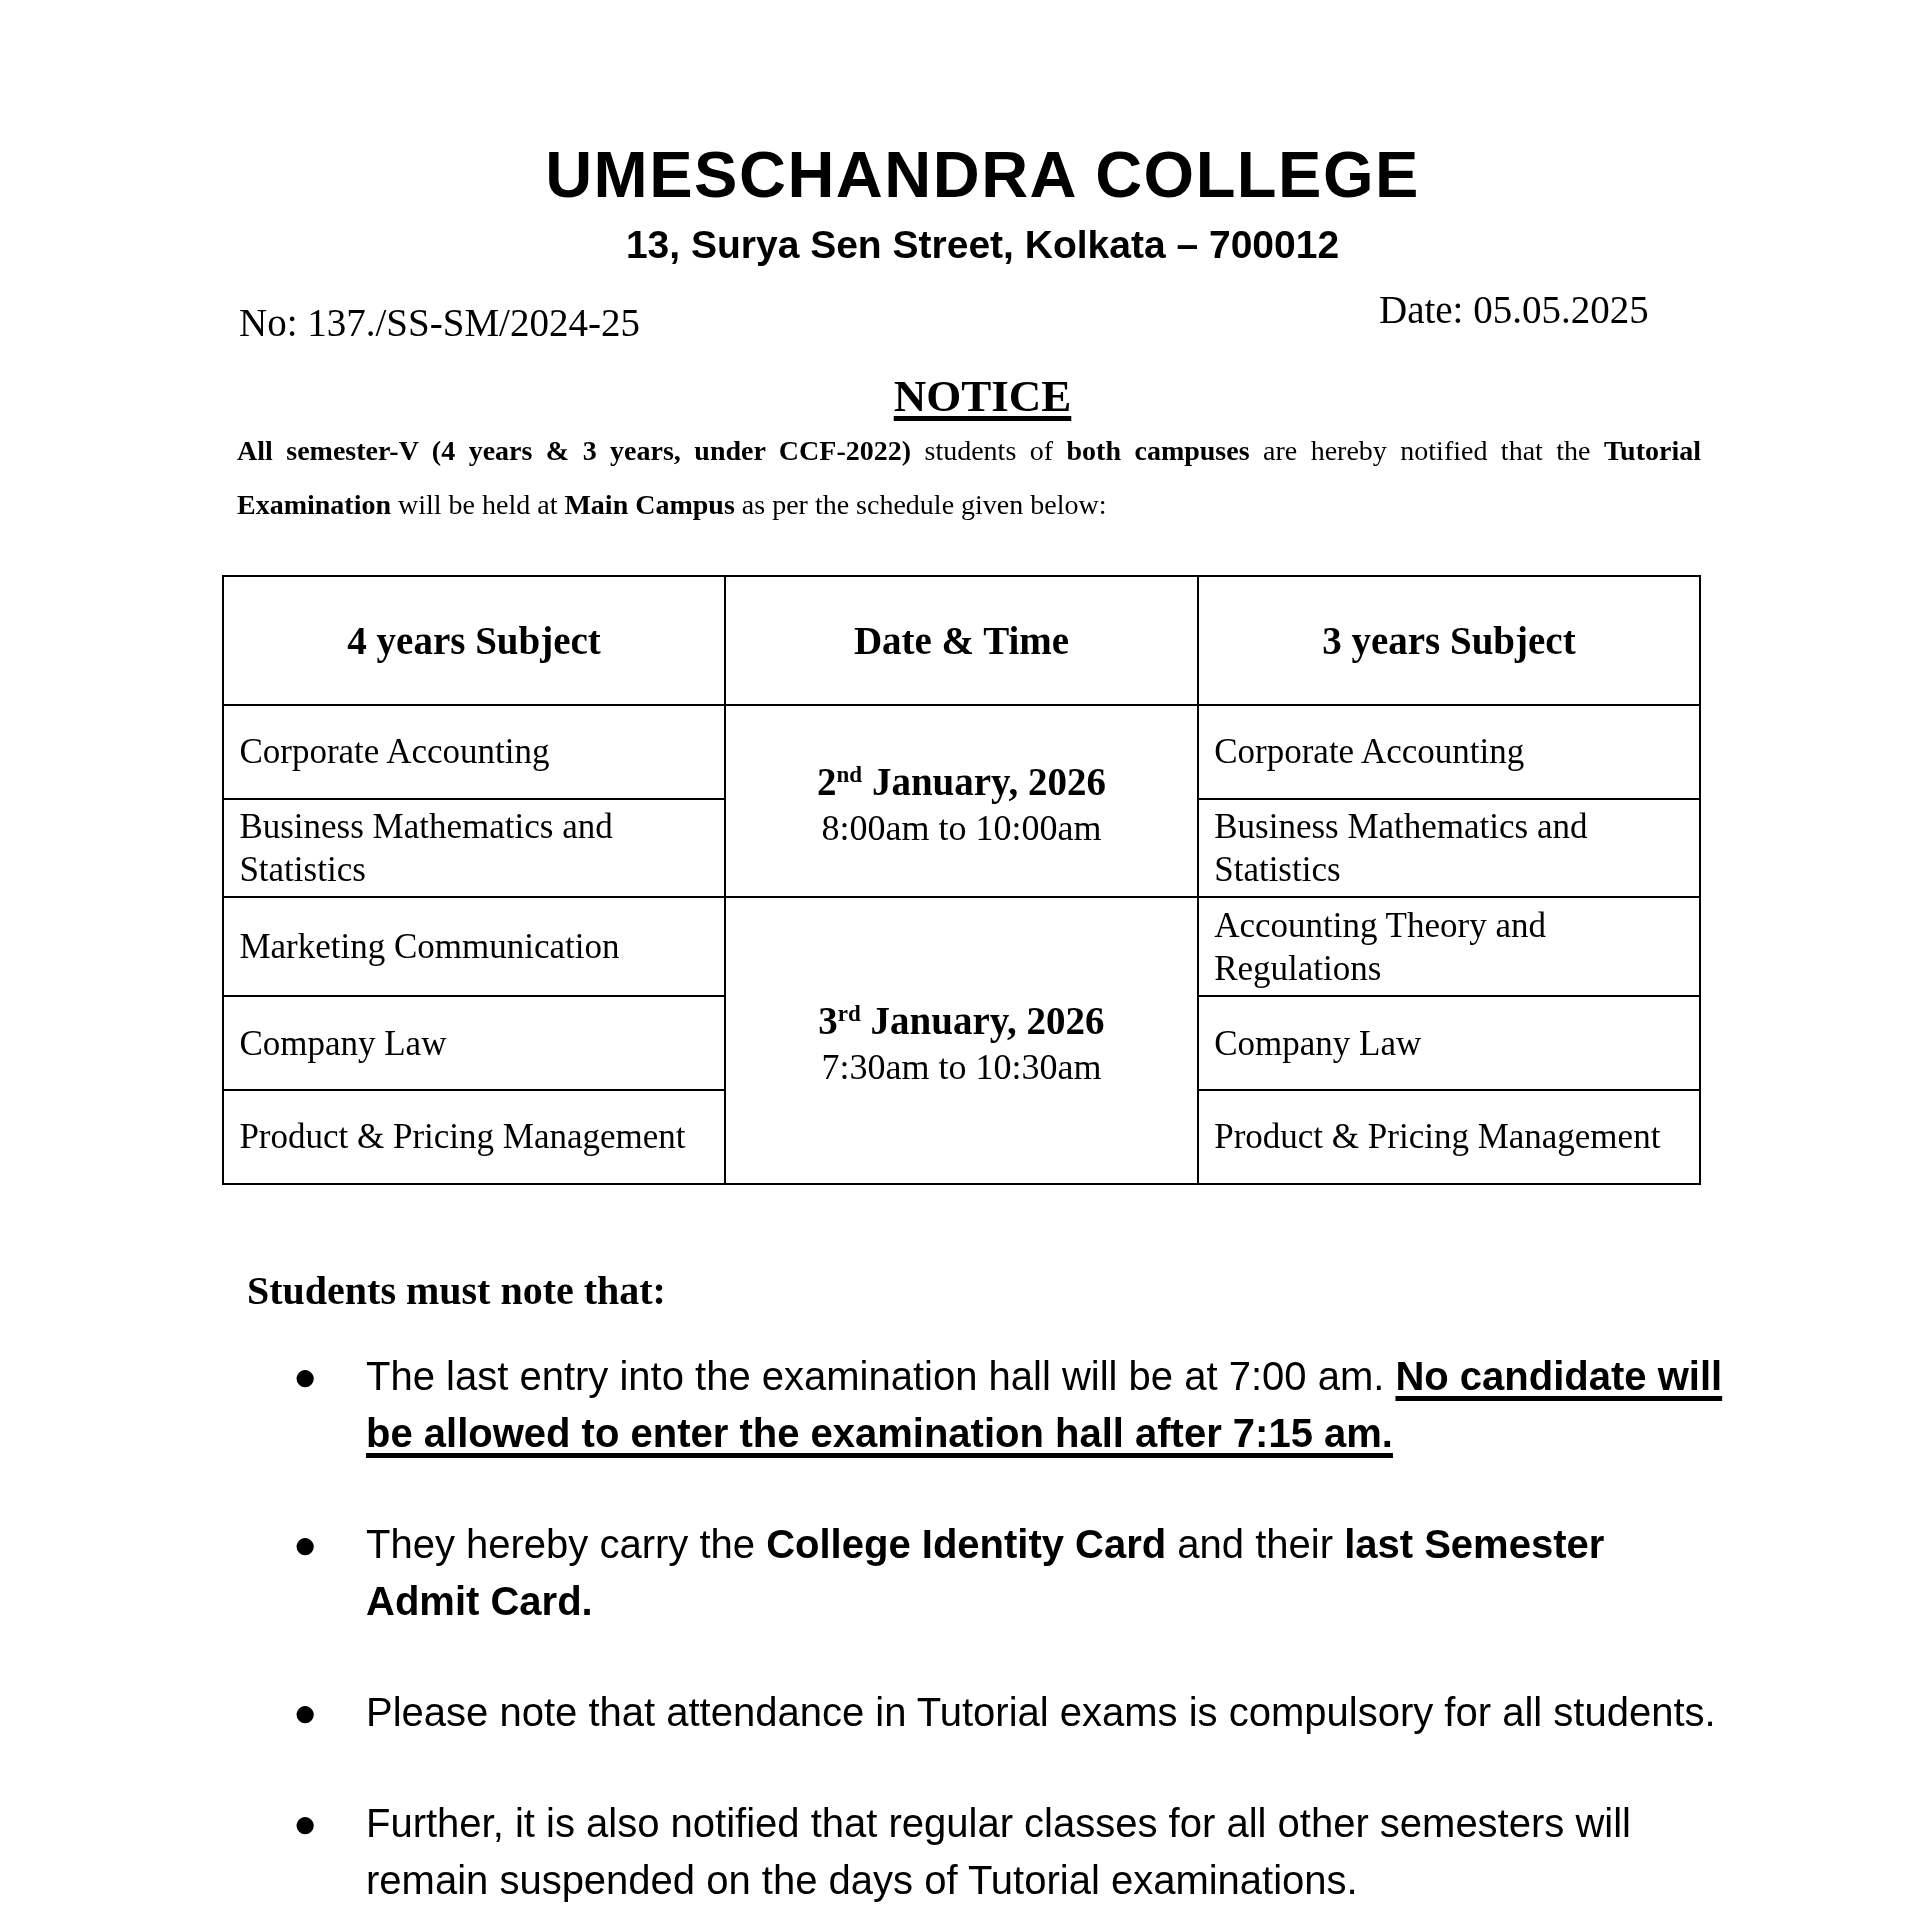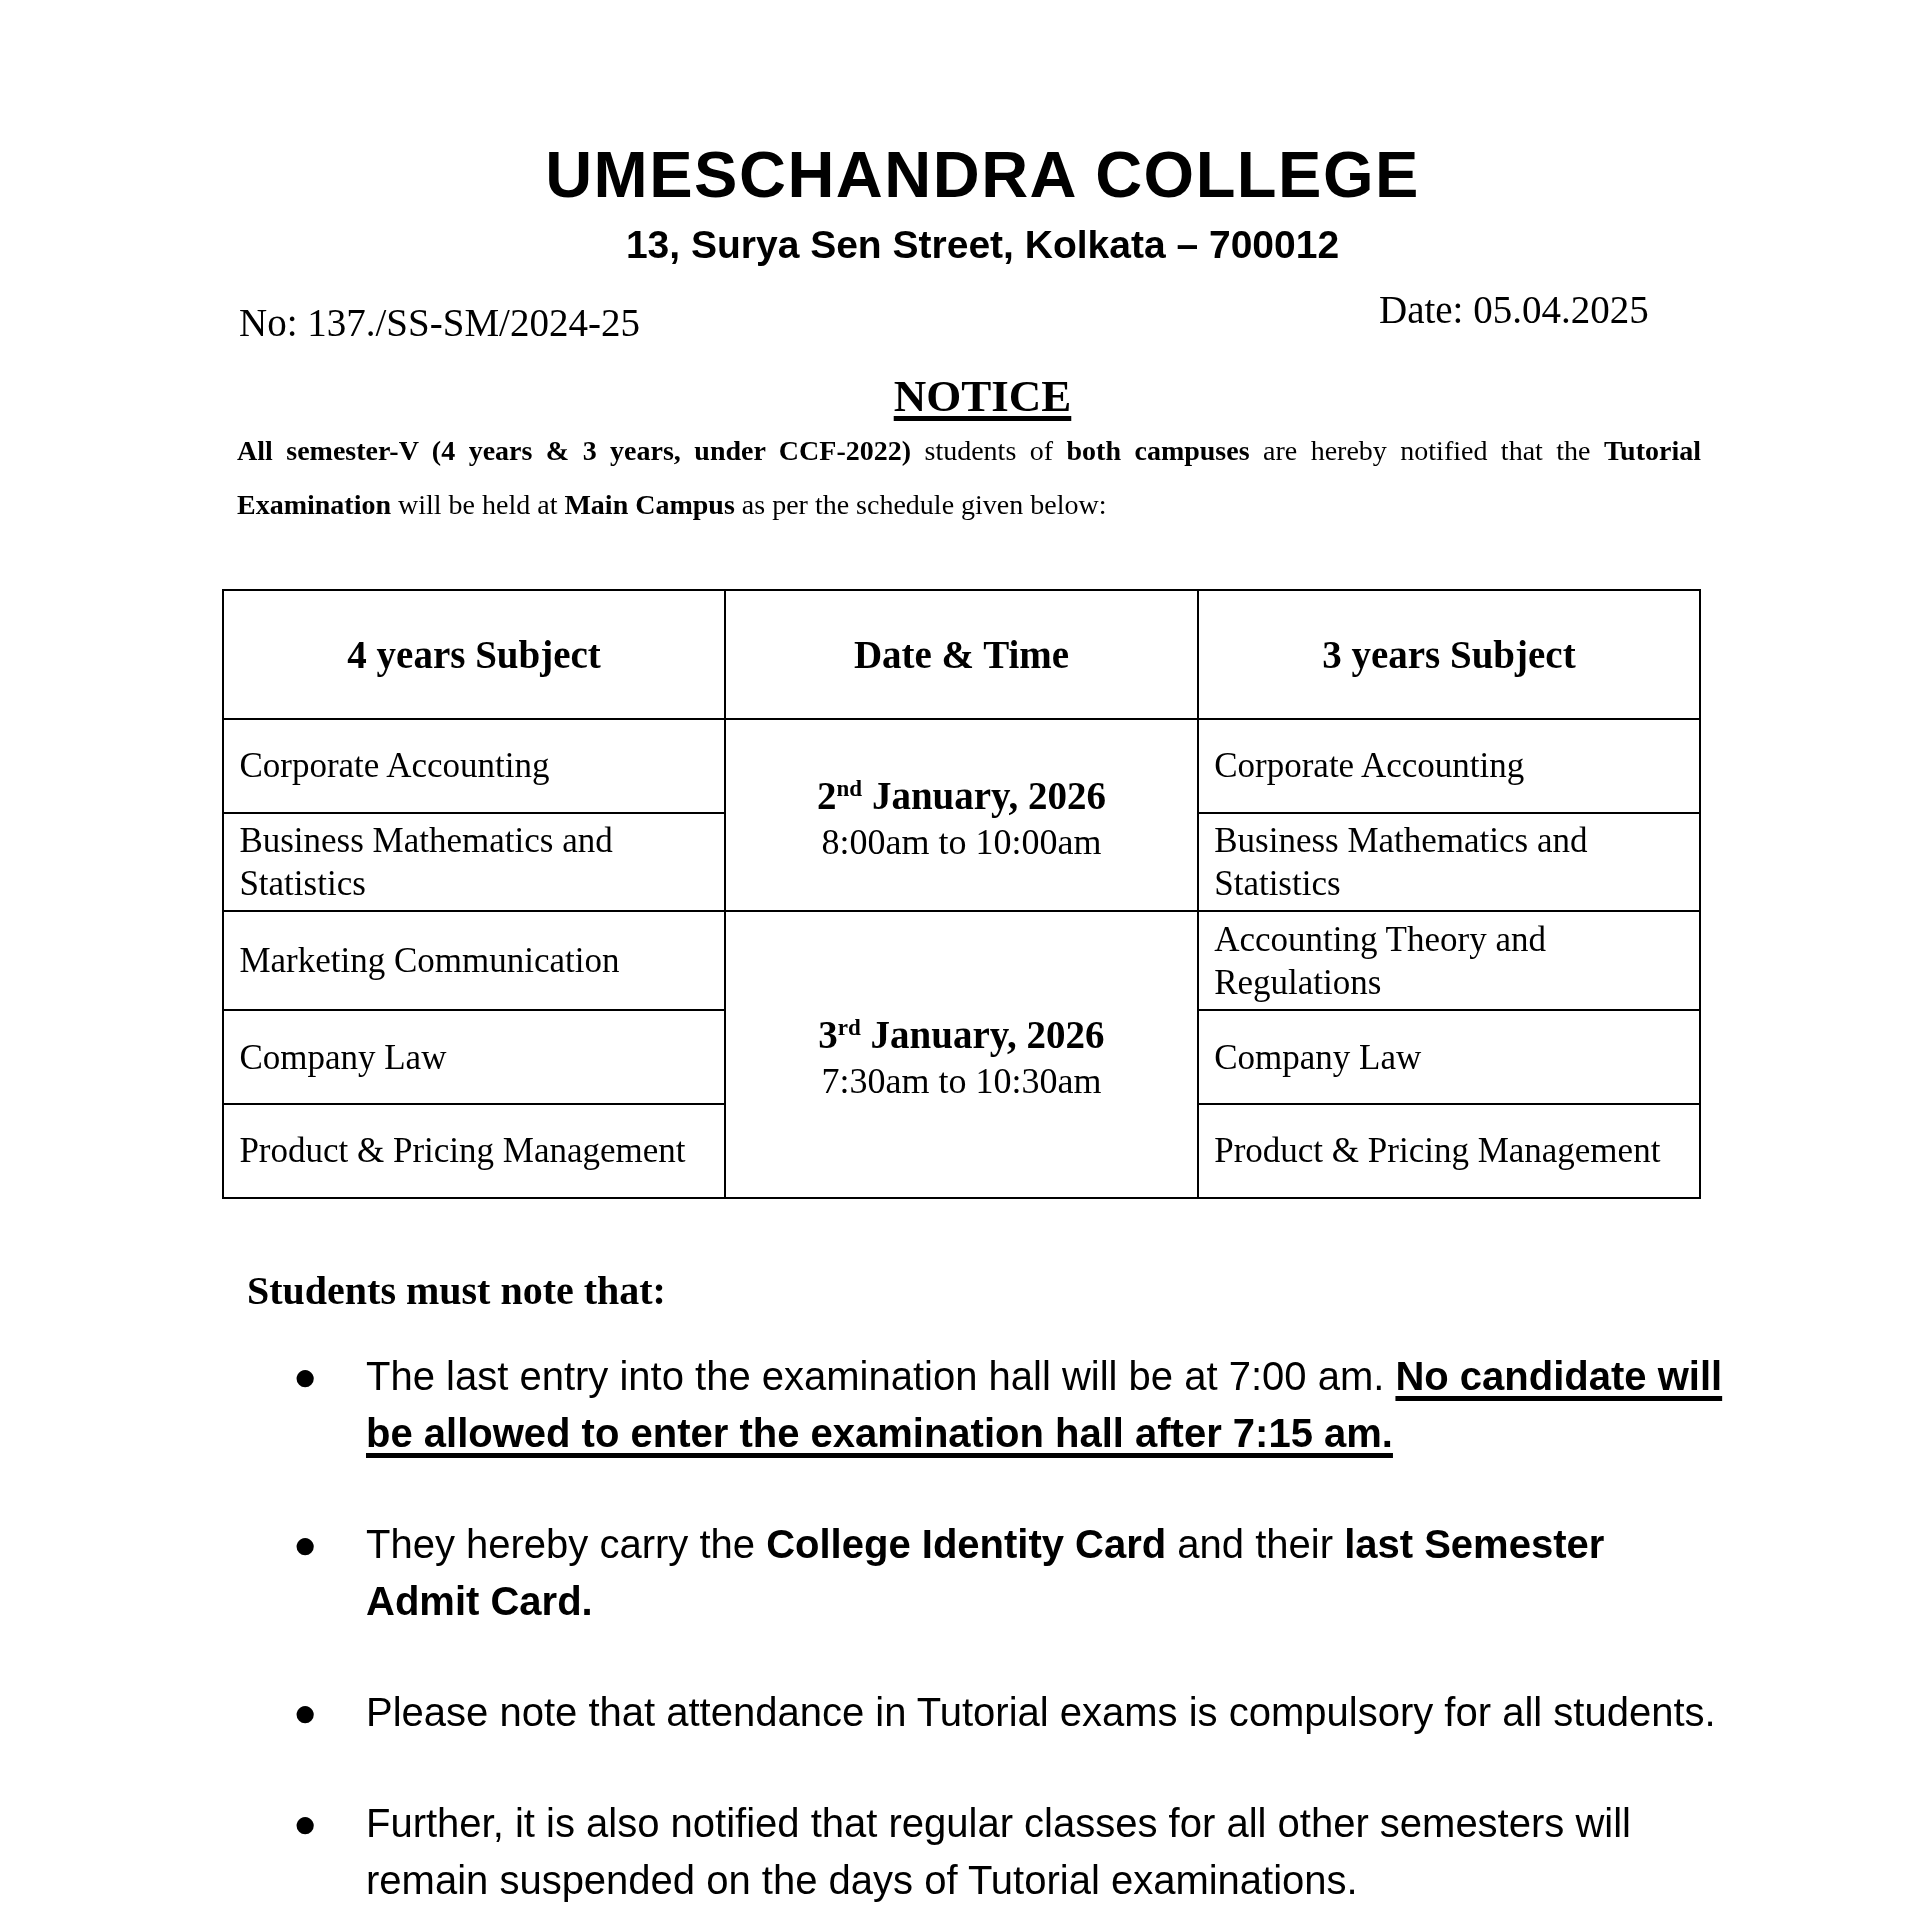--- a/index.html
+++ b/index.html
@@ -5,40 +5,40 @@
   html, body { margin:0; padding:0; background:#ffffff; }
   body { width:1965px; height:2702px; position:relative; overflow:hidden; color:#000; font-family:"Liberation Serif", serif; }
   .abs { position:absolute; }
   .title { left:0; width:1965px; top:137px; text-align:center; font-family:"Liberation Sans", sans-serif; font-weight:bold; font-size:65px; letter-spacing:1.5px; }
   .address { left:0; width:1965px; top:223px; text-align:center; font-family:"Liberation Sans", sans-serif; font-weight:bold; font-size:39px; }
   .ref-no { left:231px; top:300px; font-size:39px;margin-left:8px; }
   .date { left:1379px; top:287px; font-size:39px; }
   .notice-heading { left:0; width:1965px; top:370px; text-align:center; font-weight:bold; font-size:45px; text-decoration:underline; text-decoration-thickness:5.4px; text-underline-offset:5.4px; }
   .intro { left:237px; top:424px; width:1464px; font-size:28px; line-height:54px; text-align:justify; }
   .intro b { font-weight:bold; }
-  table.schedule { position:absolute; left:222px; top:589px; width:1479px; border-collapse:collapse; font-size:35px; }
+  table.schedule { position:absolute; left:222px; top:575px; width:1479px; border-collapse:collapse; font-size:35px; }
   table.schedule td, table.schedule th { border:2.7px solid #000; padding:5.4px 15.4px; vertical-align:middle; }
   table.schedule th { font-weight:bold; font-size:39px; height:116px; text-align:center; }
   table.schedule td.subj { height:81px; text-align:left; line-height:43px; }
   table.schedule td.dt { text-align:center; line-height:45px; font-size:36px; }
   table.schedule td.dt .dday { font-weight:bold; font-size:39px; }
   .notes-heading { left:247px; top:1267px; font-weight:bold; font-size:40px; }
   ul.notes { position:absolute; left:270px; top:1348px; width:1456px; margin:0; padding:0; list-style:none; font-family:"Liberation Sans", sans-serif; font-size:40px; line-height:57px; }
   ul.notes li { position:relative; padding-left:96px; margin-bottom:54px; }
   ul.notes li .bullet { position:absolute; left:23px; top:0; }
   .ul-strong { text-decoration:underline; text-decoration-thickness:4.6px; text-underline-offset:6.2px; font-weight:bold; }
   .bold { font-weight:bold; }
 </style>
 </head>
 <body>
 
 <div class="abs title">UMESCHANDRA COLLEGE</div>
 <div class="abs address">13, Surya Sen Street, Kolkata – 700012</div>
 <div class="abs ref-no">No: 137./SS-SM/2024-25</div>
-<div class="abs date">Date: 05.04.2025</div>
+<div class="abs date">Date: 05.05.2025</div>
 
 <div class="abs notice-heading">NOTICE</div>
 
 <div class="abs intro">
   <b>All semester-V (4 years &amp; 3 years, under CCF-2022)</b><span> students of </span><b>both campuses</b><span> are hereby notified that the </span><b>Tutorial Examination</b><span> will be held at </span><b>Main Campus</b><span> as per the schedule given below:</span>
 </div>
 
 <table class="schedule">
   <colgroup>
       <col style="width:34%">

